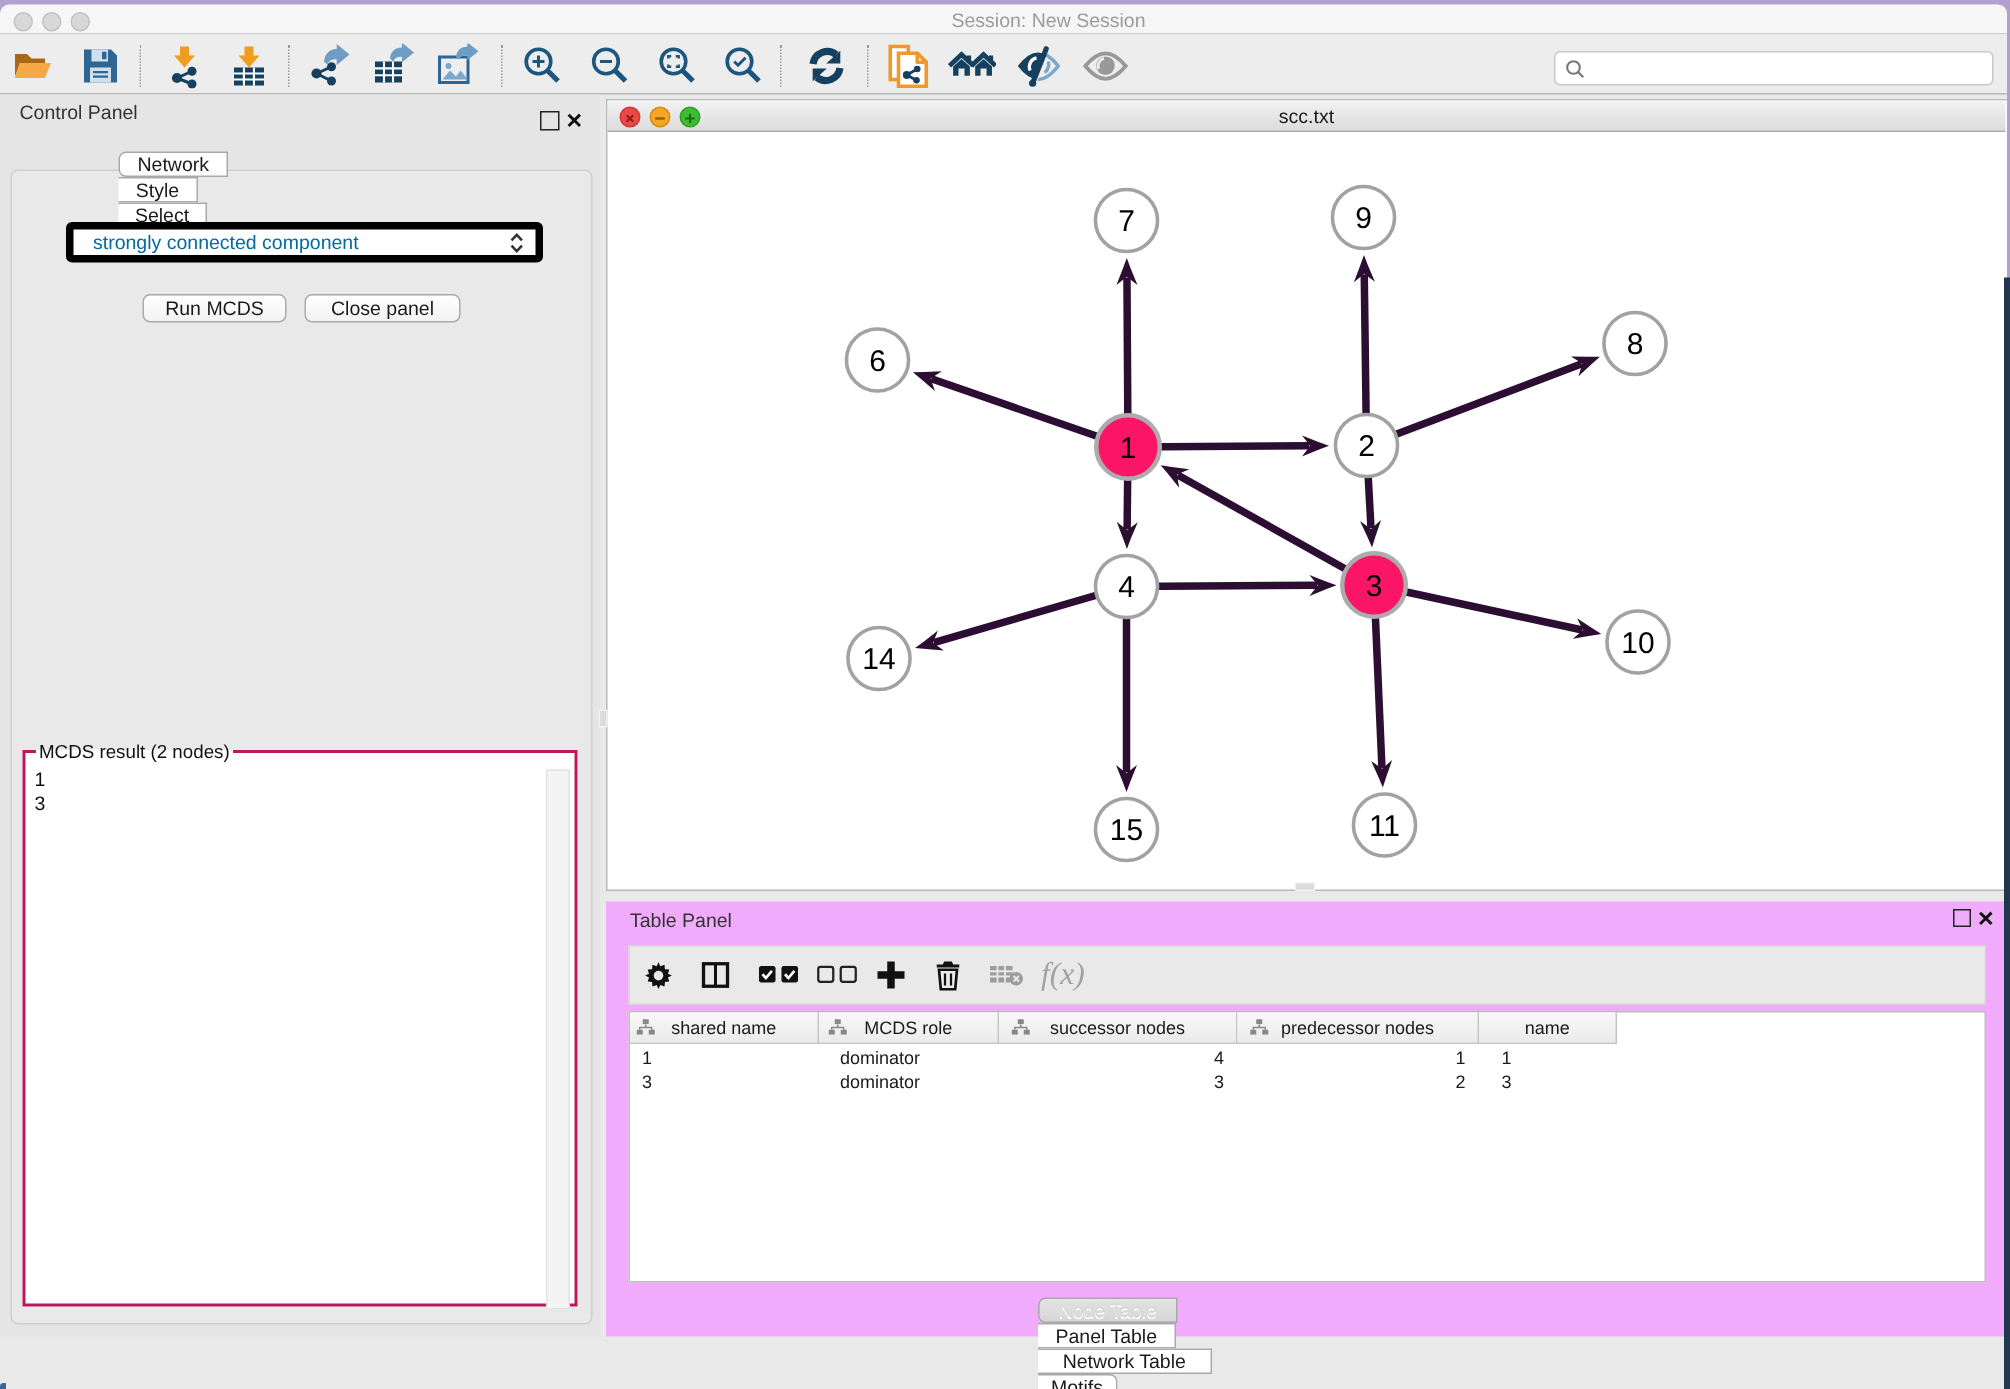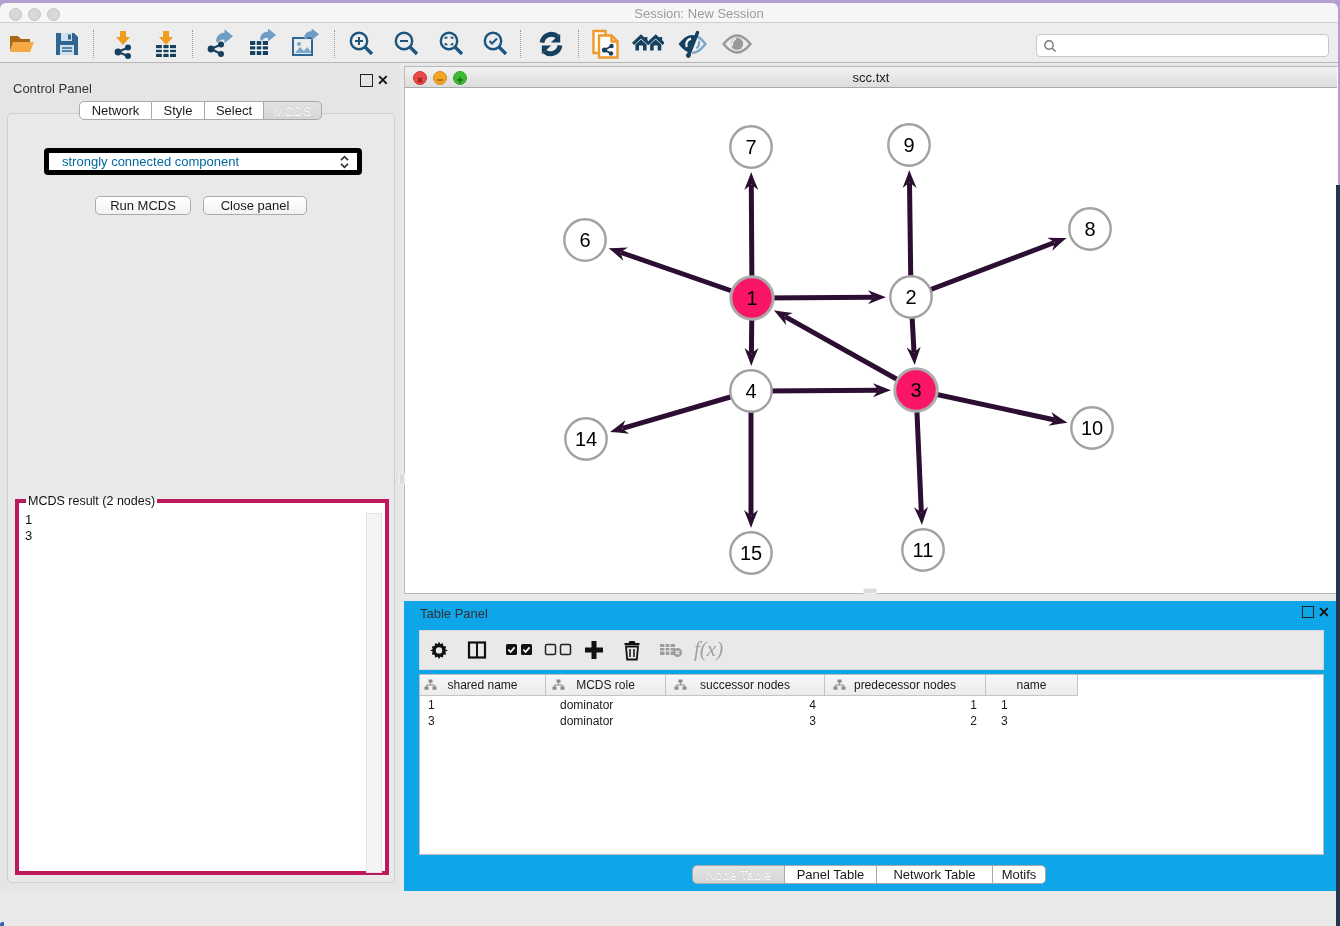--- a/index.html
+++ b/index.html
@@ -14,38 +14,38 @@
 .tl{width:11px;height:11px;border-radius:50%;top:5px;background:#d8d8d8;border:1px solid #c2c2c2;}
 #title{width:100%;text-align:center;top:3px;font-size:13px;color:#9b9b9b;padding-left:30px;}
 
 #toolbar{left:0;top:20px;width:1338px;height:39px;background:#ededed;border-bottom:1px solid #b7b7b7;}
 .sep{top:7px;width:0;height:28px;border-left:1px dotted #9a9a9a;}
 .ticon{top:6px;}
 
 #search{left:1036px;top:11px;width:291px;height:21px;background:#fff;border:1px solid #c8c8c8;border-radius:4px;}
 
 #cpanel{left:0;top:60px;width:400px;height:828px;background:#e5e5e5;}
-#cpanel .hdr{left:13px;top:18px;font-size:13px;color:#333;}
-.tabrow{height:19px;display:flex;font-size:13px;}
+#cpanel .hdr{left:13px;top:4px;font-size:13px;color:#333;}
+.tabrow{height:19px;display:flex;font-size:13px;flex-direction:column;}
 .tab{background:#fff;border:1px solid #a9a9a9;border-left:none;color:#1a1a1a;
   display:flex;align-items:center;justify-content:center;}
 .tab.first{border-left:1px solid #a9a9a9;border-radius:5px 0 0 5px;}
 .tab.last{border-radius:0 5px 5px 0;}
 .tab.sel{background:linear-gradient(#e3e3e3,#d6d6d6);color:#d8d8d8;text-shadow:0 1px 0 #fff;}
 #cpcontent{left:7px;top:50px;width:386px;height:768px;background:#e9e9e9;
   border:1px solid #cfcfcf;border-radius:5px;}
 .btn{background:linear-gradient(#ffffff,#f2f2f2);border:1px solid #ababab;border-radius:5px;
   font-size:13px;color:#1a1a1a;display:flex;align-items:center;justify-content:center;}
 
 #netframe{left:404px;top:63px;width:934px;height:526px;background:#fff;border:1px solid #b9b9b9;}
 #nettitle{left:0;top:0;width:932px;height:20px;background:linear-gradient(#f2f2f2,#dcdcdc);
   border-bottom:1px solid #aaa;}
 .mtl{width:12px;height:12px;border-radius:50%;top:4px;}
 
-#tpanel{left:404px;top:598px;width:934px;height:290px;background:#0ea5e9;}
+#tpanel{left:404px;top:598px;width:934px;height:290px;background:#f0abfc;}
 #ttable{left:15px;top:73px;width:903px;height:179px;background:#fff;border:1px solid #bcbcbc;}
 .th{top:0;height:20px;background:linear-gradient(#f8f8f8,#ebebeb);border-right:1px solid #c4c4c4;
   border-bottom:1px solid #c4c4c4;font-size:12px;color:#1a1a1a;text-align:center;line-height:20px;}
 .td{font-size:12px;color:#1a1a1a;height:16px;line-height:16px;}
 
 #statusbar{left:0;top:888px;width:1338px;height:35px;background:#ececec;border-top:1px solid #c6c6c6;}
 text{font-family:"Liberation Sans",sans-serif;}
 </style>
 </head>
 <body>
@@ -207,21 +207,21 @@
       <div class="tab" style="width:58px;">Select</div>
       <div class="tab last sel" style="width:57px;">MCDS</div>
     </div>
     <div class="abs" style="left:44px;top:85px;width:295px;height:17px;background:#fff;border:5px solid #000000;border-radius:4px;font-size:13px;color:#0369a1;line-height:17px;padding-left:13px;">strongly connected component
       <svg class="abs" style="right:7px;top:2px;" width="11" height="14" viewBox="0 0 11 14">
           <path d="M2 5.2 L5.5 1.6 L9 5.2 M2 8.8 L5.5 12.4 L9 8.8" stroke="#333" stroke-width="1.7" fill="none"></path>
         </svg>
     </div>
     <div class="btn abs" style="left:95px;top:133px;width:94px;height:17px;">Run MCDS</div>
     <div class="btn abs" style="left:203px;top:133px;width:102px;height:17px;">Close panel</div>
-    <fieldset class="abs" style="left:15px;top:431px;width:366px;height:373px;background:#fff;border:4px solid #be185d;border-radius:0;margin:0;padding:0;">
+    <fieldset class="abs" style="left:15px;top:431px;width:366px;height:373px;background:#fff;border:2px solid #be185d;border-radius:0;margin:0;padding:0;">
       <legend style="font-size:12.5px;color:#111;margin-left:7px;padding:0 2px;">MCDS result (2 nodes)</legend>
       <div style="font-size:13px;color:#111;padding:4px 0 0 6px;line-height:16px;">1<br>3</div>
       <div class="abs" style="right:3px;top:5px;width:14px;height:358px;background:#f4f4f4;border:1px solid #e2e2e2;"></div>
     </fieldset>
   </div>
   <div id="netframe" class="abs">
     <div id="nettitle" class="abs">
       <div class="abs mtl" style="left:8px;background:#ed4845;border:1px solid #ca3a36;"><svg width="12" height="12" viewBox="0 0 12 12">
             <path d="M3.8 3.8 L8.2 8.2 M8.2 3.8 L3.8 8.2" stroke="#8c1f1d" stroke-width="1.4"></path>
           </svg></div>

